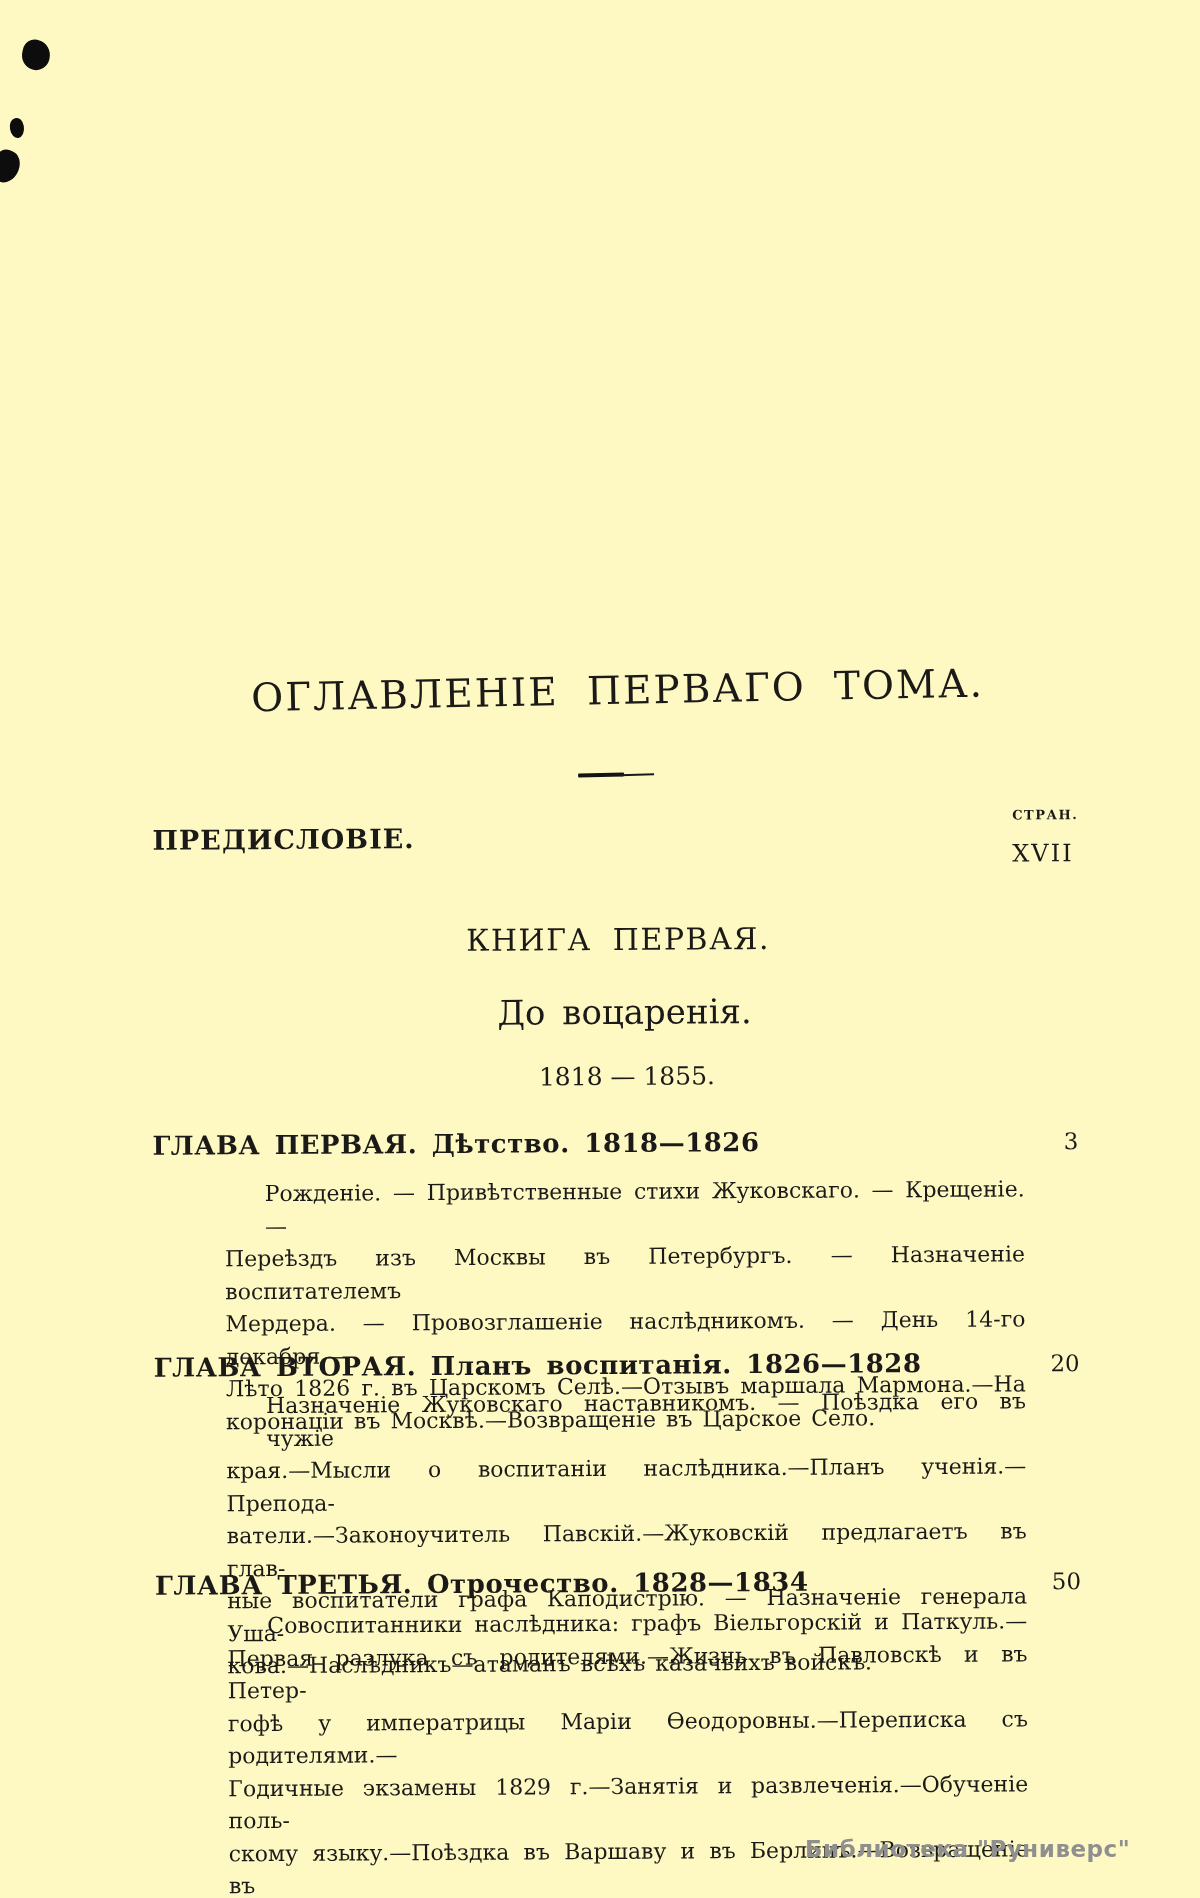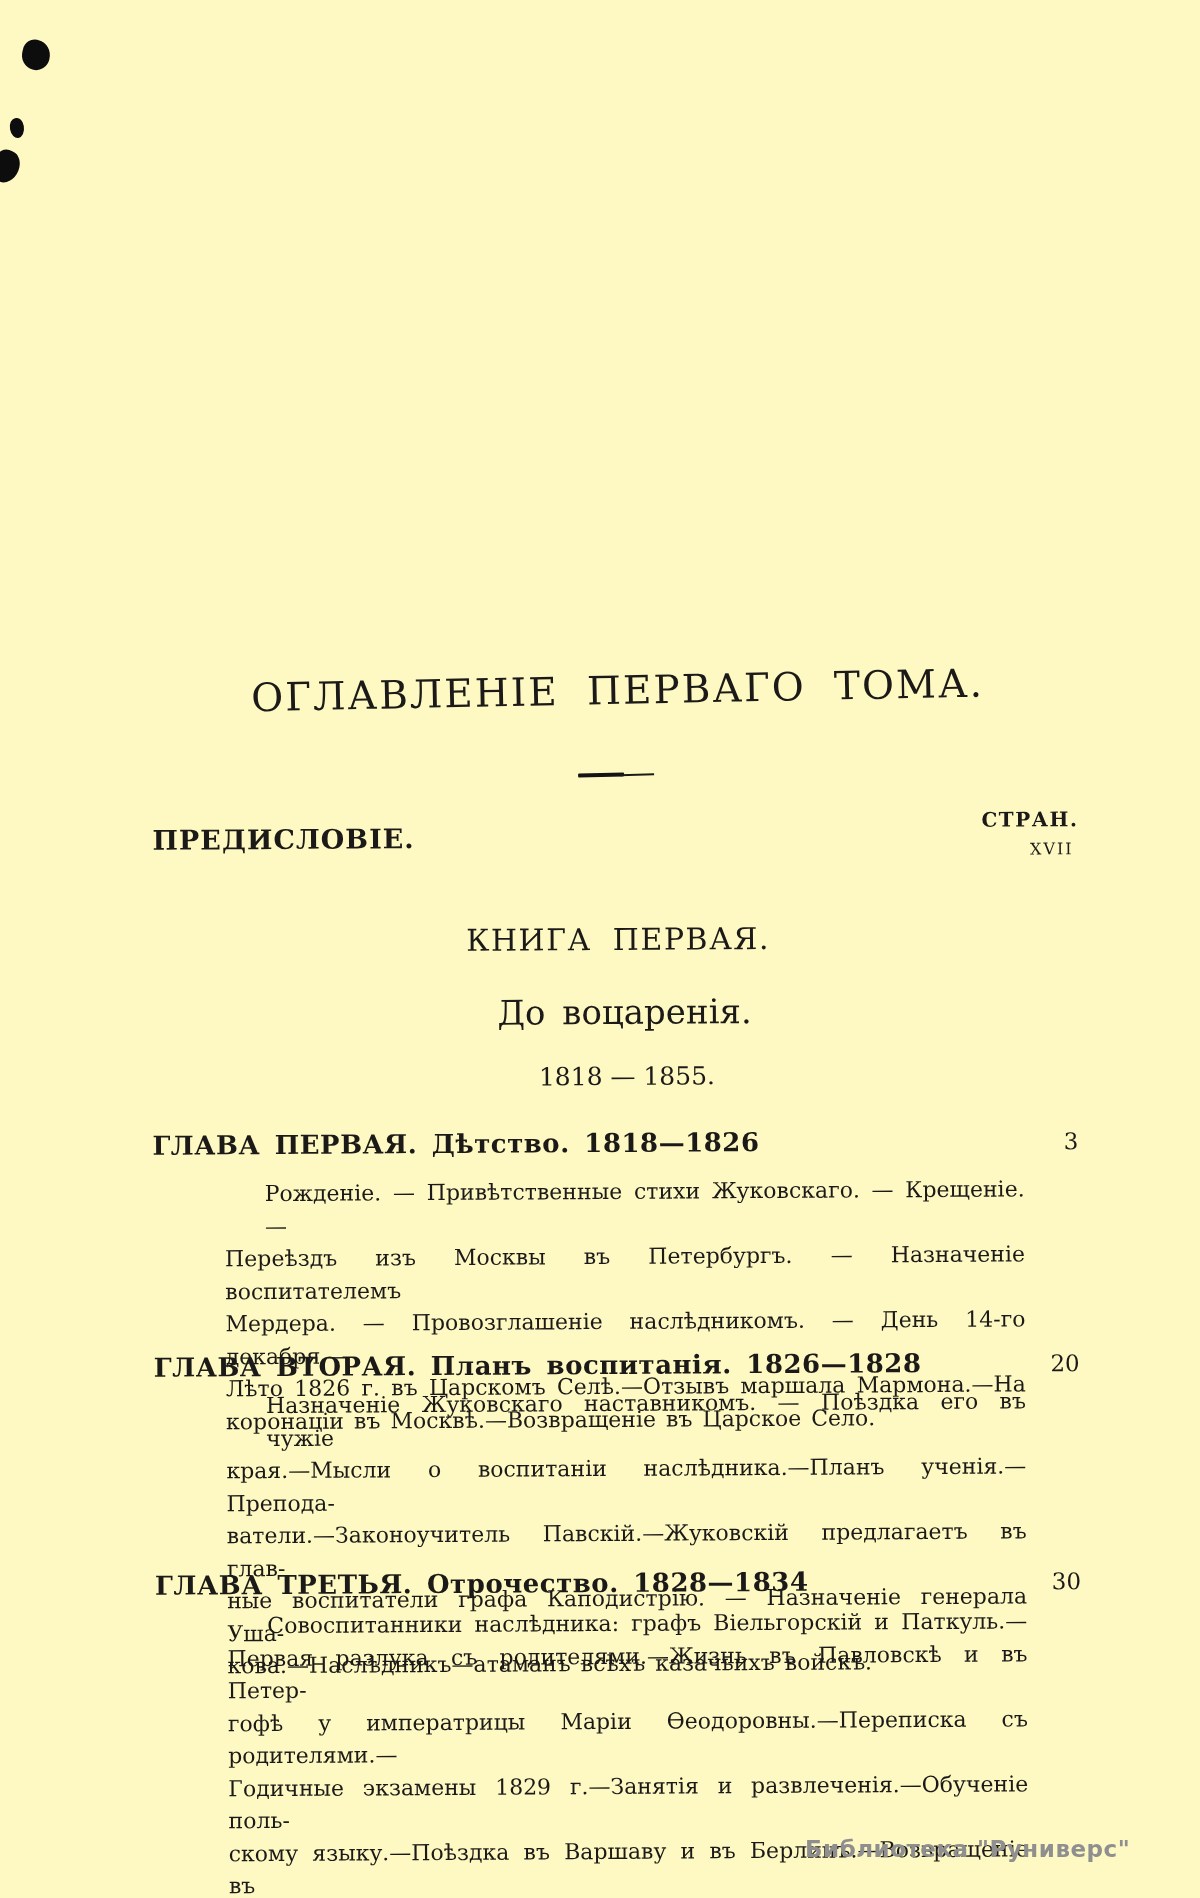--- a/index.html
+++ b/index.html
@@ -32,29 +32,29 @@
   .rule{
     position:absolute;top:773px;left:578px;width:46px;height:4px;background:#141414;
     transform:rotate(-1.2deg);border-radius:1px;
   }
   .rule-tail{
     position:absolute;top:774px;left:620px;width:34px;height:2px;background:#1a1a1a;
     transform:rotate(-1.2deg);
   }
   .col-header{
     position:absolute;top:810px;right:122px;
-    font-size:20px;font-weight:bold;letter-spacing:1.5px;
+    font-size:13px;font-weight:bold;letter-spacing:1.5px;
   }
   .preface-label{
     position:absolute;top:822px;left:152px;
     font-size:27px;font-weight:bold;letter-spacing:1px;
   }
   .preface-page{
     position:absolute;top:842px;right:127px;
-    font-size:16px;letter-spacing:2px;
+    font-size:24px;letter-spacing:2px;
   }
   .book-heading{
     position:absolute;top:922px;left:50%;
     transform:translateX(calc(-50% + 17px));
     font-size:30px;letter-spacing:1.5px;word-spacing:10px;white-space:nowrap;
   }
   .book-subtitle{
     position:absolute;top:992px;left:50%;
     transform:translateX(calc(-50% + 23px));
     font-size:34px;word-spacing:6px;white-space:nowrap;
@@ -145,21 +145,21 @@
     <div class="para para2">
         <div class="jline first">Назначеніе Жуковскаго наставникомъ. — Поѣздка его въ чужіе</div>
         <div class="jline">края.—Мысли о воспитаніи наслѣдника.—Планъ ученія.—Препода-</div>
         <div class="jline">ватели.—Законоучитель Павскій.—Жуковскій предлагаетъ въ глав-</div>
         <div class="jline">ные воспитатели графа Каподистрію. — Назначеніе генерала Уша-</div>
         <div class="jline last">кова.—Наслѣдникъ—атаманъ всѣхъ казачьихъ войскъ.</div>
       </div>
 
     <div class="chapter-row row3">
       <span class="ch-heading">ГЛАВА ТРЕТЬЯ. Отрочество. 1828—1834</span>
-      <span class="ch-page">30</span>
+      <span class="ch-page">50</span>
     </div>
     <div class="para para3">
         <div class="jline first">Совоспитанники наслѣдника: графъ Віельгорскій и Паткуль.—</div>
         <div class="jline">Первая разлука съ родителями.—Жизнь въ Павловскѣ и въ Петер-</div>
         <div class="jline">гофѣ у императрицы Маріи Ѳеодоровны.—Переписка съ родителями.—</div>
         <div class="jline">Годичные экзамены 1829 г.—Занятія и развлеченія.—Обученіе поль-</div>
         <div class="jline last">скому языку.—Поѣздка въ Варшаву и въ Берлинъ.—Возвращеніе въ</div>
       </div>
 
   </div>

